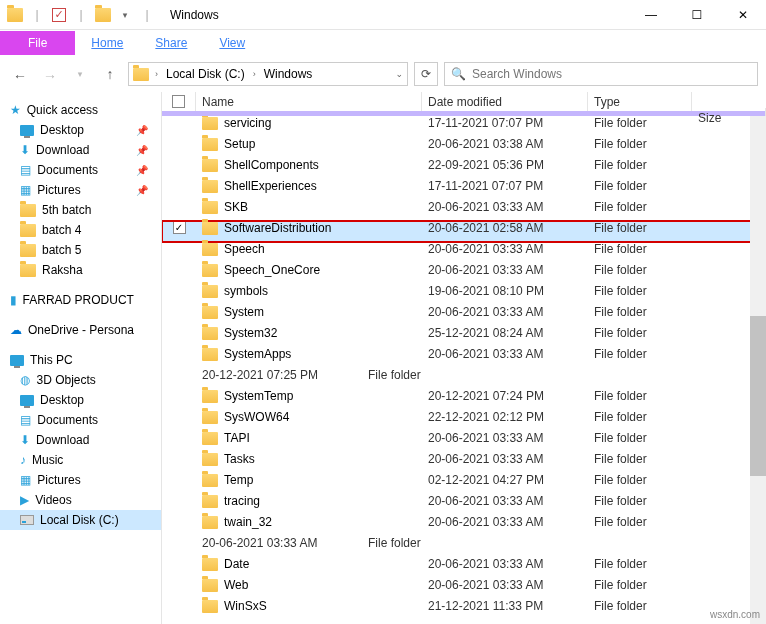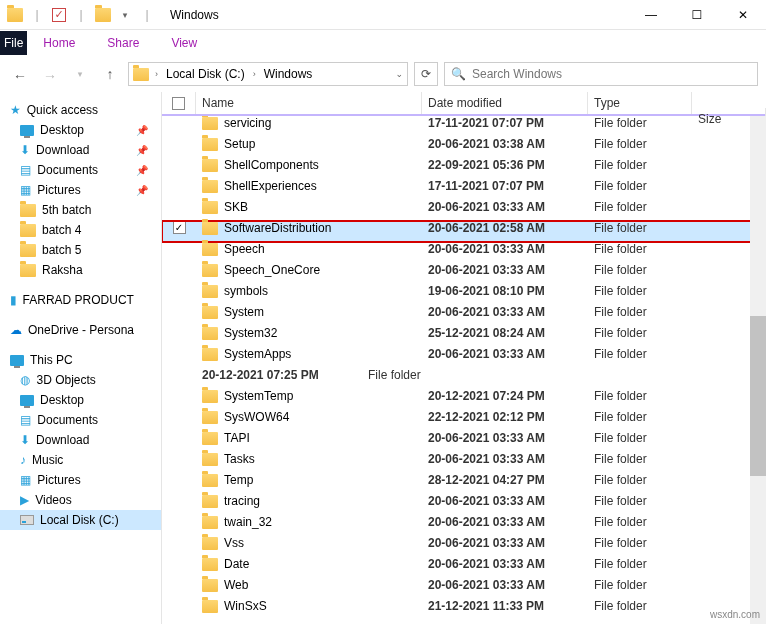--- a/index.html
+++ b/index.html
@@ -11,22 +11,22 @@
 .tb-icon { width: 18px; height: 18px; display: flex; align-items: center; justify-content: center; }
 .folder-ico { width: 16px; height: 14px; background: linear-gradient(#fdd673, #f6c14a); border-radius: 1px; position: relative; }
 .folder-ico:before { content: ""; position: absolute; top: -3px; left: 0; width: 7px; height: 3px; background: #f6c14a; border-radius: 1px 1px 0 0; }
 .tb-chk { width: 14px; height: 14px; border: 1px solid #c44; display: flex; align-items: center; justify-content: center; color: #c44; font-size: 11px; }
 .tb-title { padding-left: 8px; }
 .tb-winctl { margin-left: auto; display: flex; }
 .tb-btn { width: 46px; height: 30px; display: flex; align-items: center; justify-content: center; }
 
 
 .ribbon { height: 26px; display: flex; align-items: center; }
-.ribbon-file { background: #0f172a; color: #fff; padding: 5px 4px; }
-.ribbon-tab { padding: 1px 16px; color: #a21caf; }
+.ribbon-file { background: #d946ef; color: #fff; padding: 5px 28px; }
+.ribbon-tab { padding: 1px 16px; color: #3b82f6; text-decoration: underline; }
 
 
 .navrow { height: 36px; display: flex; align-items: center; padding: 0 8px; gap: 6px; }
 .nav-arrow { width: 24px; text-align: center; color: #555; font-size: 14px; }
 .nav-arrow.dis { color: #bbb; }
 .addr { flex: 0 0 280px; display: flex; align-items: center; border: 1px solid #ccc; height: 24px; padding: 0 4px; gap: 4px; }
 .addr-seg { padding: 0 2px; }
 .addr-car { color: #666; font-size: 9px; padding: 0 2px; }
 .refresh { width: 24px; height: 24px; border: 1px solid #ccc; display: flex; align-items: center; justify-content: center; color: #555; }
 .search { flex: 1; display: flex; align-items: center; border: 1px solid #ccc; height: 24px; padding: 0 6px; gap: 6px; color: #777; }
@@ -41,34 +41,34 @@
 .sb-selected { background: #cce8ff; }
 .star { color: #2aa1da; }
 .mon { width:14px; height:11px; background:#2aa1da; border-radius:1px; position:relative; }
 .mon:after { content:""; position:absolute; bottom:-2px; left:4px; width:6px; height:2px; background:#888; }
 .drive { width:14px; height:10px; background:#ddd; border:1px solid #999; position:relative; }
 .drive:after { content:""; position:absolute; bottom:1px; left:1px; width:4px; height:2px; background:#2aa1da; }
 .sb-spacer { height: 10px; }
 
 
 .content { flex: 1; position: relative; overflow: hidden; }
-.cols { display: flex; border-bottom: 2px solid #c4b5fd; height: 24px; align-items: center; color: #333; }
+.cols { display: flex; border-bottom: 5px solid #c4b5fd; height: 24px; align-items: center; color: #333; }
 .col { padding: 0 6px; border-right: 1px solid #e5e5e5; height: 100%; display: flex; align-items: center; }
 .col-chk { width: 34px; justify-content: center; }
 .col-name { width: 226px; }
 .col-date { width: 166px; }
 .col-type { width: 104px; }
 .col-size { flex: 1; margin-top: 32px; }
 .chkbox { width: 13px; height: 13px; border: 1px solid #888; background: #fff; display: flex; align-items: center; justify-content: center; font-size: 10px; }
 
 .rows { overflow: hidden; }
 .row { display: flex; align-items: flex-start; height: 21px; }
 .r-chk { width: 34px; display: flex; justify-content: center; }
 .r-name { width: 226px; display: flex; align-items: center; gap: 6px; padding-left: 6px; }
-.r-date { width: 166px; padding-left: 6px; color: #333; font-weight: bold; }
+.r-date { width: 166px; padding-left: 6px; color: #333; }
 .r-type { width: 104px; padding-left: 6px; color: #333; }
 .folder-sm { width: 16px; height: 13px; background: linear-gradient(#fdd673,#f6c14a); border-radius: 1px; position: relative; flex-shrink: 0; }
 .folder-sm:before { content:""; position:absolute; top:-3px; left:0; width:6px; height:3px; background:#f6c14a; border-radius:1px 1px 0 0; }
 .row.sel { background: #cce8ff; }
 .row.hl { outline: 2px solid #d40000; outline-offset: -1px; }
 
 .scroll-track { position: absolute; right: 0; top: 24px; bottom: 0; width: 16px; background: #f0f0f0; }
 .scroll-thumb { position: absolute; right: 0; top: 200px; width: 16px; height: 160px; background: #c2c2c2; }
 
 .watermark { position: absolute; right: 6px; bottom: 4px; font-size: 10px; color: #888; }
@@ -379,21 +379,21 @@
           </div>
           <div class="r-date">20-06-2021 03:33 AM</div>
           <div class="r-type">File folder</div>
         </div>
         <div class="row">
           <div class="r-chk"></div>
           <div class="r-name">
             <span class="folder-sm"></span>
             <span>Temp</span>
           </div>
-          <div class="r-date">28-12-2021 04:27 PM</div>
+          <div class="r-date">02-12-2021 04:27 PM</div>
           <div class="r-type">File folder</div>
         </div>
         <div class="row">
           <div class="r-chk"></div>
           <div class="r-name">
             <span class="folder-sm"></span>
             <span>tracing</span>
           </div>
           <div class="r-date">20-06-2021 03:33 AM</div>
           <div class="r-type">File folder</div>
@@ -402,24 +402,20 @@
           <div class="r-chk"></div>
           <div class="r-name">
             <span class="folder-sm"></span>
             <span>twain_32</span>
           </div>
           <div class="r-date">20-06-2021 03:33 AM</div>
           <div class="r-type">File folder</div>
         </div>
         <div class="row">
           <div class="r-chk"></div>
-          <div class="r-name">
-            <span class="folder-sm"></span>
-            <span>Vss</span>
-          </div>
           <div class="r-date">20-06-2021 03:33 AM</div>
           <div class="r-type">File folder</div>
         </div>
         <div class="row">
           <div class="r-chk"></div>
           <div class="r-name">
             <span class="folder-sm"></span>
             <span>Date</span>
           </div>
           <div class="r-date">20-06-2021 03:33 AM</div>

